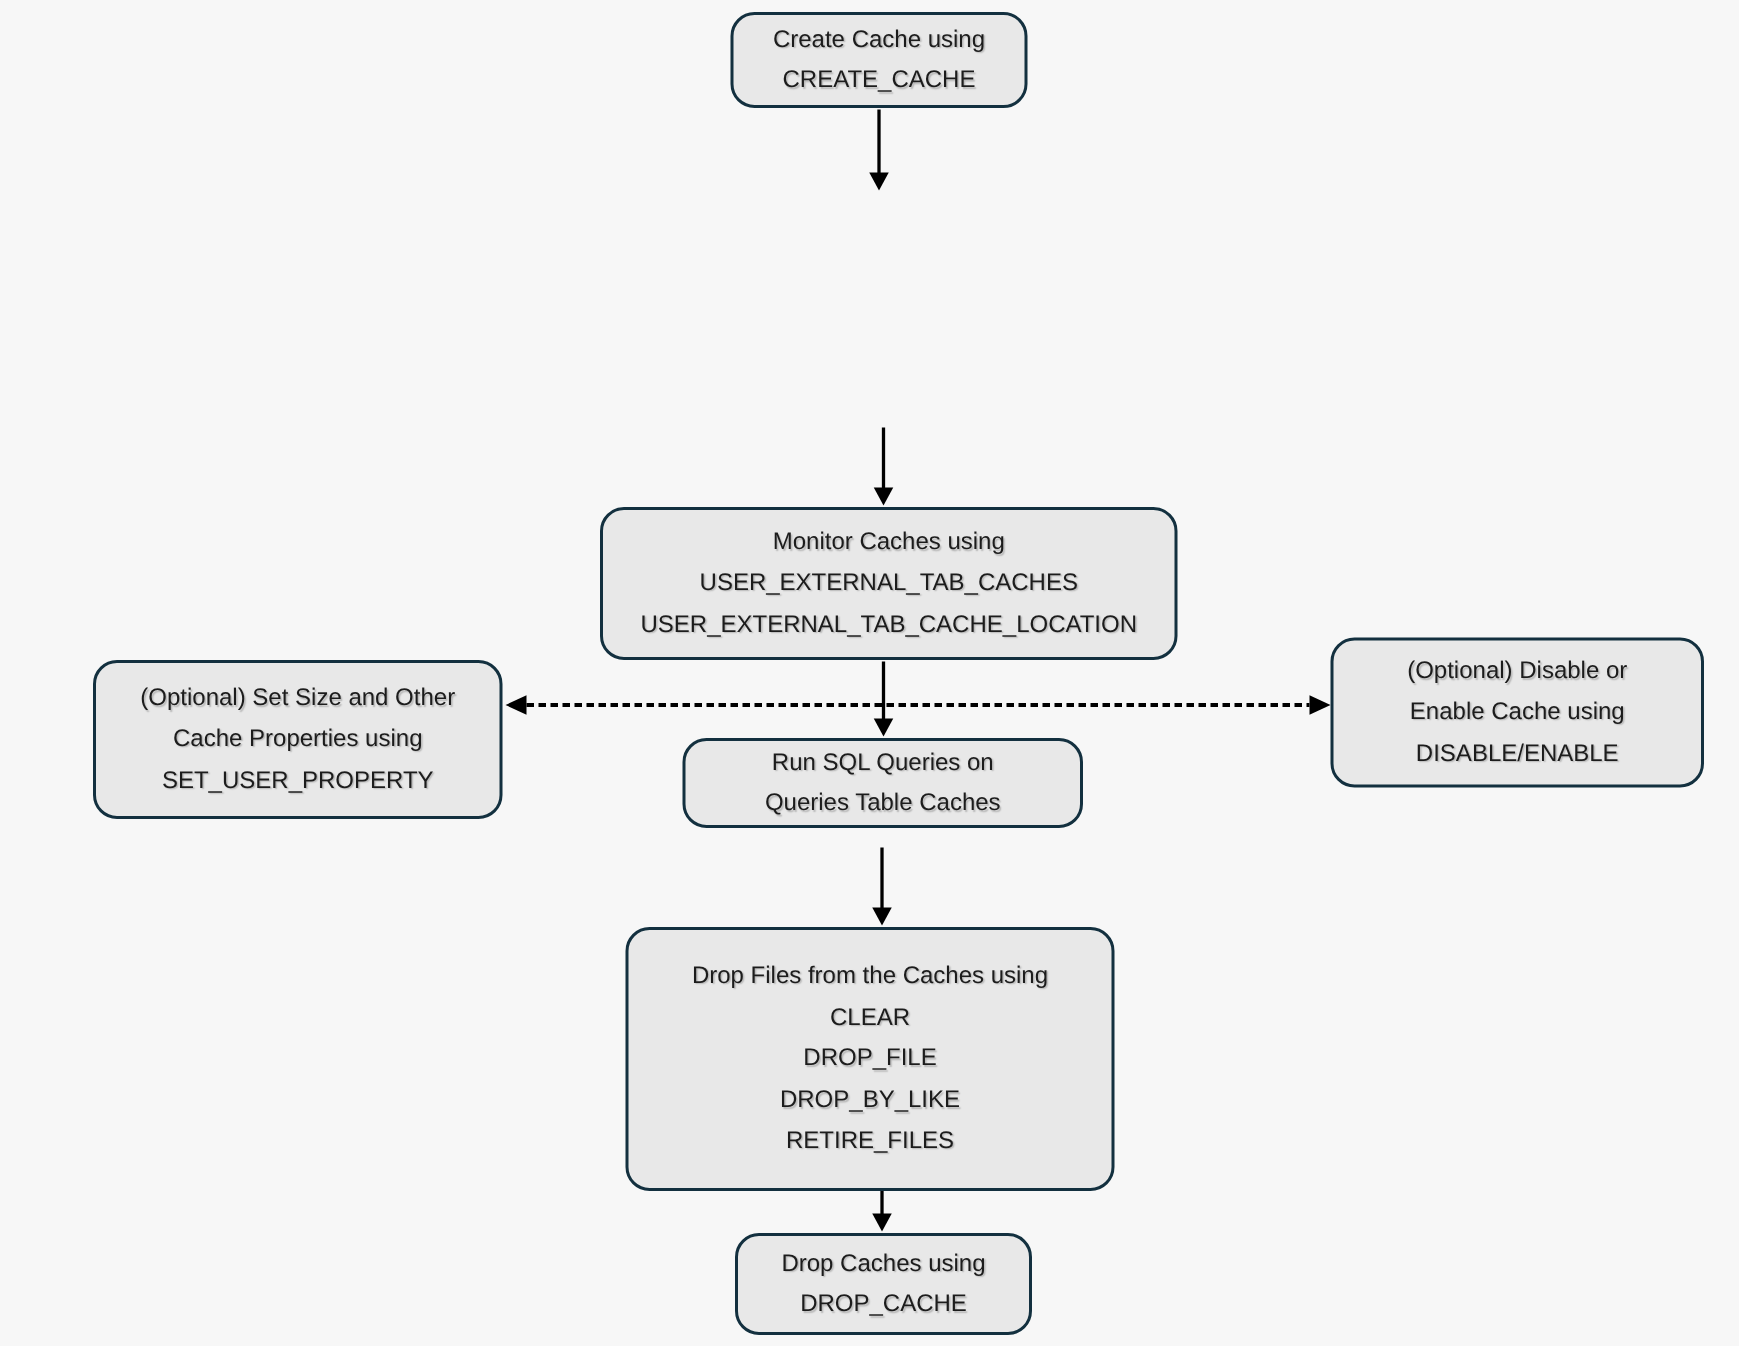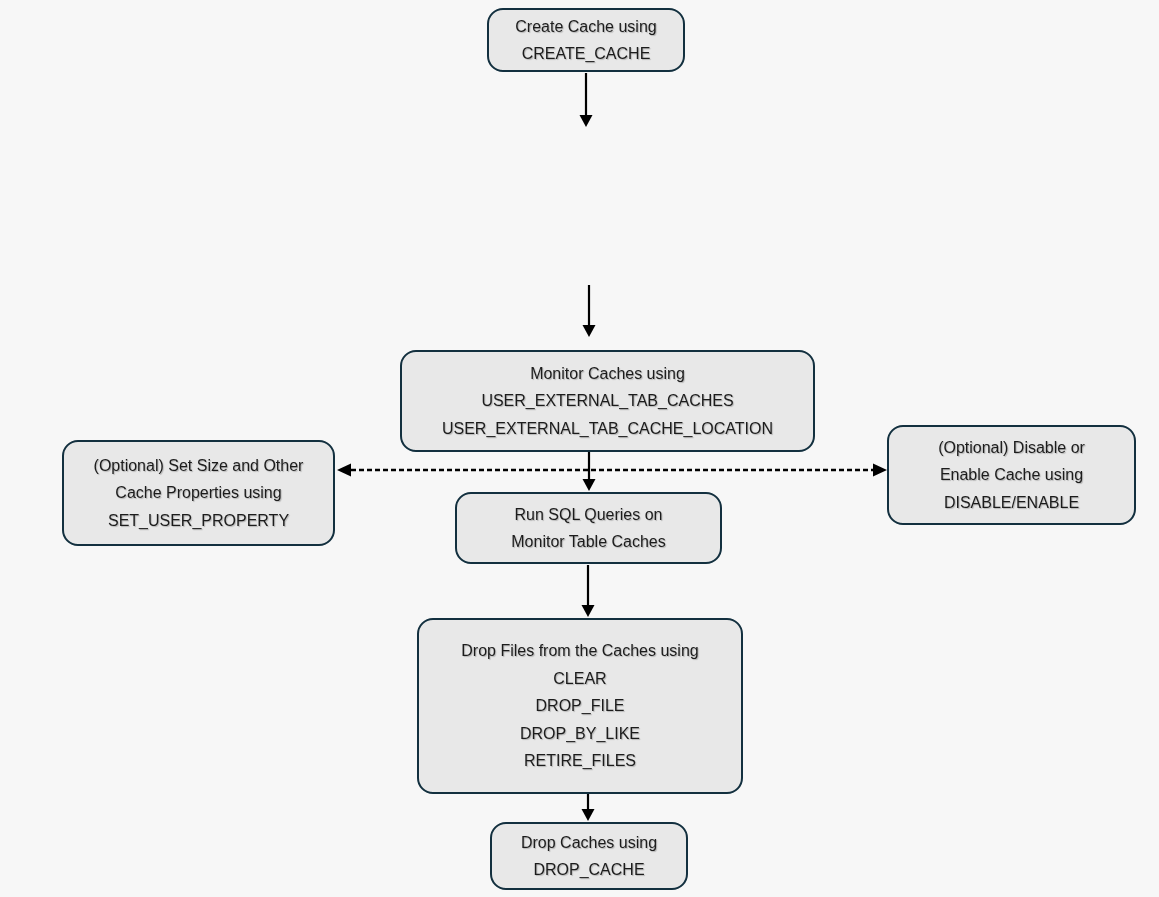--- a/index.html
+++ b/index.html
@@ -43,24 +43,24 @@
   .node .line {
     font-size: 16px;
     line-height: 27.5px;
     white-space: nowrap;
     color: var(--text);
     text-shadow: 1px 1px 1px rgba(0,0,0,0.22);
   }
   
   #n-create   { left: 487px; top:   8px; width: 198px; height:  64px; }
   #n-populate { left: 478px; top: 128px; width: 224px; height: 156px; }
-  #n-monitor  { left: 400px; top: 338px; width: 415px; height: 102px; margin-top: 12px; }
+  #n-monitor  { left: 400px; top: 338px; width: 385px; height: 102px; }
   #n-setprop  { left:  62px; top: 440px; width: 273px; height: 106px; }
   #n-disable  { left: 887px; top: 425px; width: 249px; height: 100px; }
-  #n-runsql   { left: 455px; top: 492px; width: 267px; height:  72px; }
+  #n-runsql   { left: 455px; top: 492px; width: 267px; height:  60px; }
   #n-dropfile { left: 417px; top: 618px; width: 326px; height: 176px; }
   #n-dropcache{ left: 490px; top: 822px; width: 198px; height:  68px; }
 </style>
 </head>
 <body>
 
 <div class="canvas">
 
   <svg class="connectors" viewBox="0 0 1159 897" xmlns="http://www.w3.org/2000/svg">
 
@@ -115,21 +115,21 @@
   </div>
 
   <div class="node" id="n-disable">
     <div class="line">(Optional) Disable or</div>
     <div class="line">Enable Cache using</div>
     <div class="line">DISABLE/ENABLE</div>
   </div>
 
   <div class="node" id="n-runsql">
     <div class="line">Run SQL Queries on</div>
-    <div class="line">Monitor Table Caches</div>
+    <div class="line">Queries Table Caches</div>
   </div>
 
   <div class="node" id="n-dropfile">
     <div class="line">Drop Files from the Caches using</div>
     <div class="line">CLEAR</div>
     <div class="line">DROP_FILE</div>
     <div class="line">DROP_BY_LIKE</div>
     <div class="line">RETIRE_FILES</div>
   </div>
 

